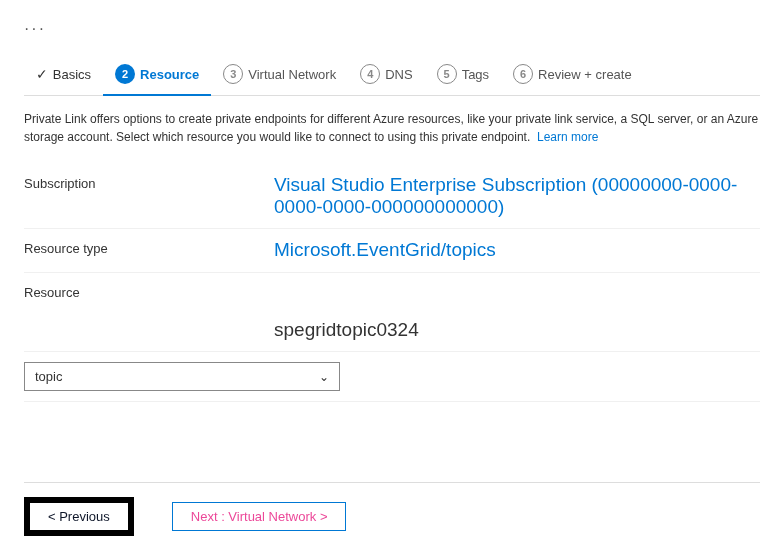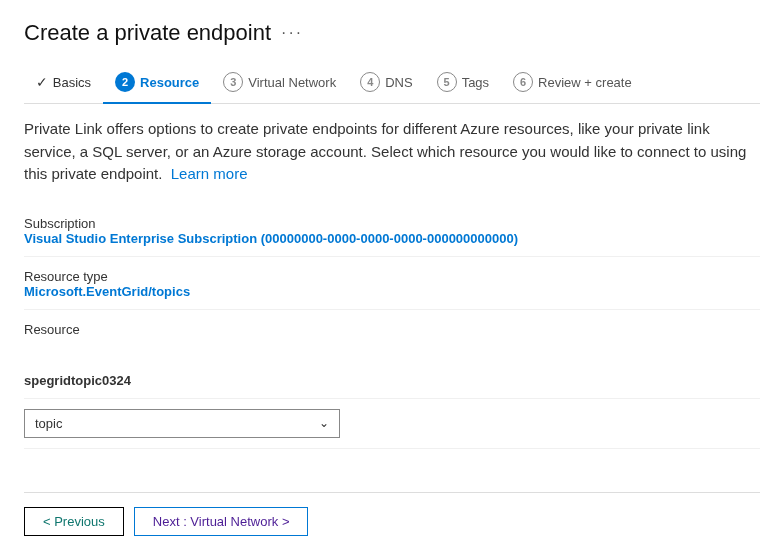--- a/index.html
+++ b/index.html
@@ -80,40 +80,39 @@
       border: 1.5px solid #888;
       color: #888;
       background: transparent;
     }
     .check-mark {
       color: #333;
       font-size: 14px;
     }
     
     .info-text {
-      font-size: 15px;
+      font-size: 12px;
       color: #333;
       line-height: 1.5;
       margin-bottom: 18px;
     }
     .info-text a {
       color: #0078d4;
       text-decoration: none;
     }
     
     .form-section {
       flex: 1;
     }
     .form-row {
       display: flex;
       align-items: flex-start;
       padding: 10px 0;
       border-bottom: 1px solid #f0f0f0;
       min-height: 44px;
-      flex-direction: column;
     }
     .form-label {
       width: 250px;
       min-width: 250px;
       font-size: 13px;
       color: #333;
       padding-top: 2px;
       display: flex;
       align-items: center;
       gap: 5px;
@@ -127,24 +126,23 @@
       justify-content: center;
       width: 14px;
       height: 14px;
       border-radius: 50%;
       border: 1.5px solid #555;
       font-size: 10px;
       color: #555;
       cursor: help;
     }
     .form-value {
-      font-size: 13px;
+      font-size: 19px;
       color: #0078d4;
       flex: 1;
-      font-weight: bold;
     }
     .form-value.dark {
       color: #333;
       margin-top: 36px;
     }
     .dropdown-container {
       flex: 1;
     }
     .dropdown {
       width: 316px;
@@ -168,37 +166,37 @@
       border-top: 1px solid #ddd;
       padding: 14px 0;
       display: flex;
       gap: 10px;
       align-items: center;
     }
     .btn {
       padding: 6px 18px;
       font-size: 13px;
       cursor: pointer;
-      border: 1px solid #000000;
-      background: #fff;
-      color: #0f766e;
+      border: 6px solid #000000;
+      background: #fff;
+      color: #0f172a;
     }
     .btn-next {
       border: 1px solid #0078d4;
-      color: #4c1d95;
-      background: #fff;
+      color: #ec4899;
+      background: #fff;
+      margin-left: 28px;
     }
   </style>
 </head>
 <body>
 
 <div class="page-container">
 
   <div class="page-title">
-    <span>Create a private endpoint</span>
     <span class="ellipsis-icon">···</span>
   </div>
 
   <div class="wizard-steps">
 
     <div class="step completed">
       <span class="check-mark">✓</span>
       <span>Basics</span>
     </div>
 

